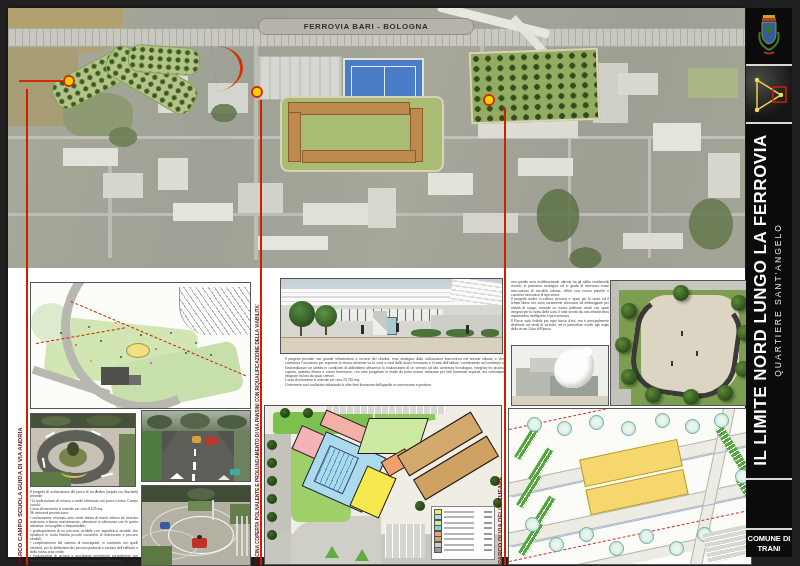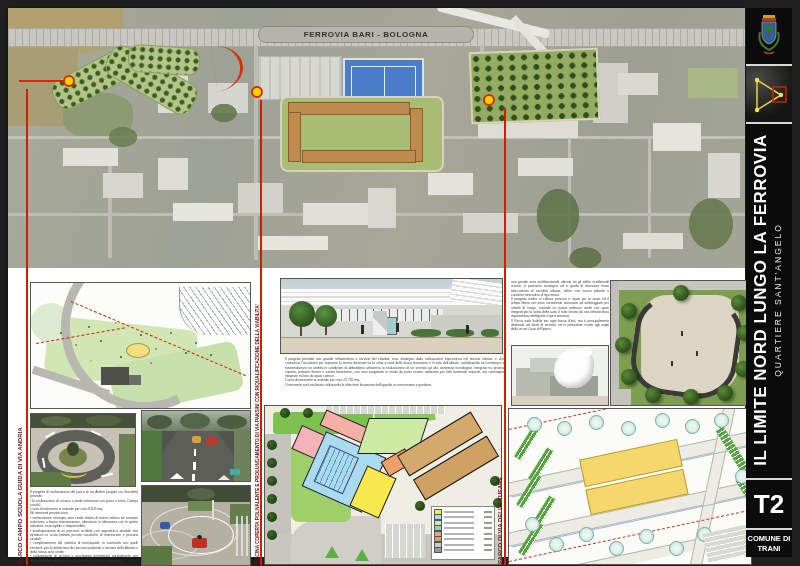--- a/index.html
+++ b/index.html
@@ -57,21 +57,21 @@
   .grayBld{left:250px;top:48px;width:82px;height:42px;background:#d7d7d1;border:1px solid #b5b5ad;
     background-image:repeating-linear-gradient(90deg,#c6c6bf 0 2px,transparent 2px 10px);}
   .soccer{left:335px;top:50px;width:77px;height:60px;background:#4b7cc8;border:2px solid #dfe2da;}
   .soccerIn{left:6px;top:6px;right:6px;bottom:6px;border:1px solid rgba(255,255,255,.85);}
   .soccerMid{left:50%;top:6px;bottom:6px;width:1px;background:rgba(255,255,255,.85);}
   .oraLawn{left:272px;top:88px;width:160px;height:72px;background:#a9bc74;border:2px solid #d8d2bc;border-radius:8px;}
   .bar{position:absolute;background:#bf8a4e;border:1px solid #8a5c2e;}
   .parkR{left:462px;top:42px;width:125px;height:68px;background-color:#93ac61;border:2px solid #d9d2b8;
     background-image:radial-gradient(circle at 5px 5px,#2f4d1d 2.6px,transparent 3.1px);background-size:12px 10px;
     transform:rotate(-2deg);}
-  .banner{left:250px;top:18px;width:214px;height:15px;background:#b6b4aa;border:1px solid #8f8d84;
+  .banner{left:250px;top:10px;width:214px;height:15px;background:#b6b4aa;border:1px solid #8f8d84;
     border-radius:8px;color:#32322e;font-size:8px;font-weight:bold;letter-spacing:.6px;
     line-height:15px;text-align:center;}
   .marker{width:12px;height:12px;border-radius:50%;background:#ffd400;border:2px solid #d42b00;box-sizing:border-box;}
   .redarc{left:206px;top:36px;width:26px;height:46px;border-right:3px solid #d43000;
     border-radius:0 100% 100% 0/0 50% 50% 0;transform:rotate(-8deg);}
   .redline{background:#cf1f00;}
   
   .vlabel{transform-origin:0 0;transform:rotate(-90deg);white-space:nowrap;font-weight:bold;color:#6b1111;}
   
   .panel{border:1px solid #555;overflow:hidden;box-sizing:border-box;}
@@ -434,17 +434,16 @@
         <circle cx="32" cy="25" r="2.2" fill="#f2e04e"></circle>
         <rect x="24" y="17" width="13" height="15" fill="none" stroke="#cc2200" stroke-width="1.5"></rect>
       </svg>
     </div>
     <div class="abs divider" style="top:114px;"></div>
     <div class="abs sb-title-wrap">
       <div class="sb-title">IL LIMITE NORD LUNGO LA FERROVIA</div>
       <div class="sb-sub">QUARTIERE SANT'ANGELO</div>
     </div>
     <div class="abs divider" style="top:470px;"></div>
-    <div class="abs" style="left:0;top:472px;width:46px;height:48px;color:#fff;font-size:26px;font-weight:bold;text-align:center;line-height:48px;">T2</div>
     <div class="abs divider" style="top:520px;"></div>
     <div class="abs" style="left:0;top:522px;width:46px;height:27px;color:#fff;font-size:7.5px;font-weight:bold;text-align:center;line-height:1.35;padding-top:4px;box-sizing:border-box;">COMUNE DI TRANI</div>
   </div>
 </div>
 
 </body></html>

